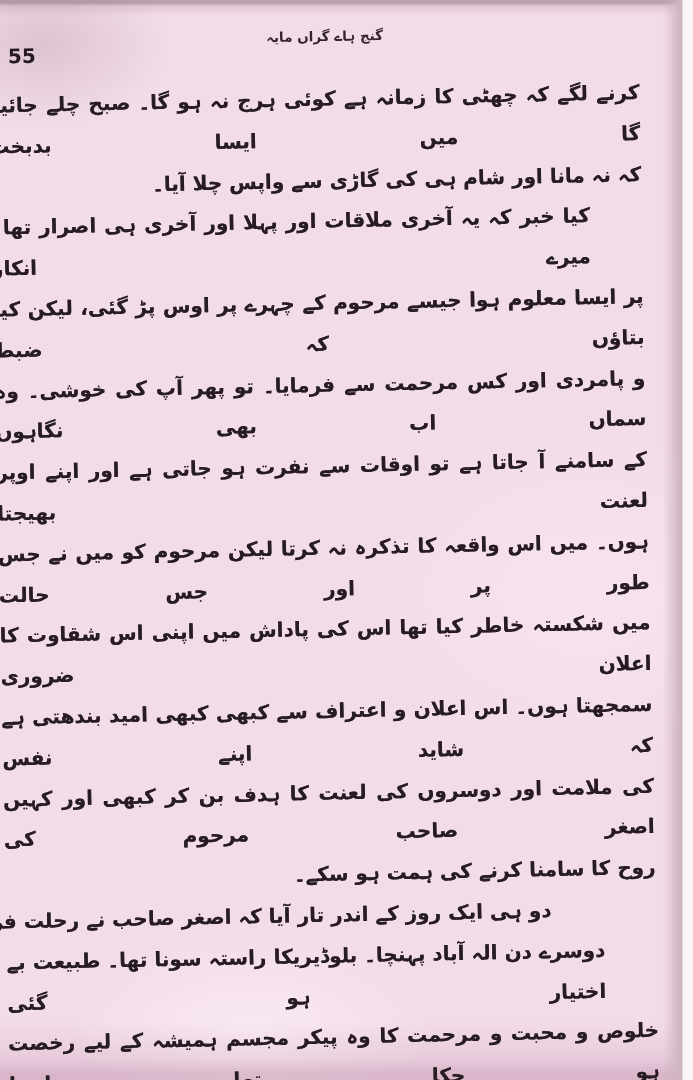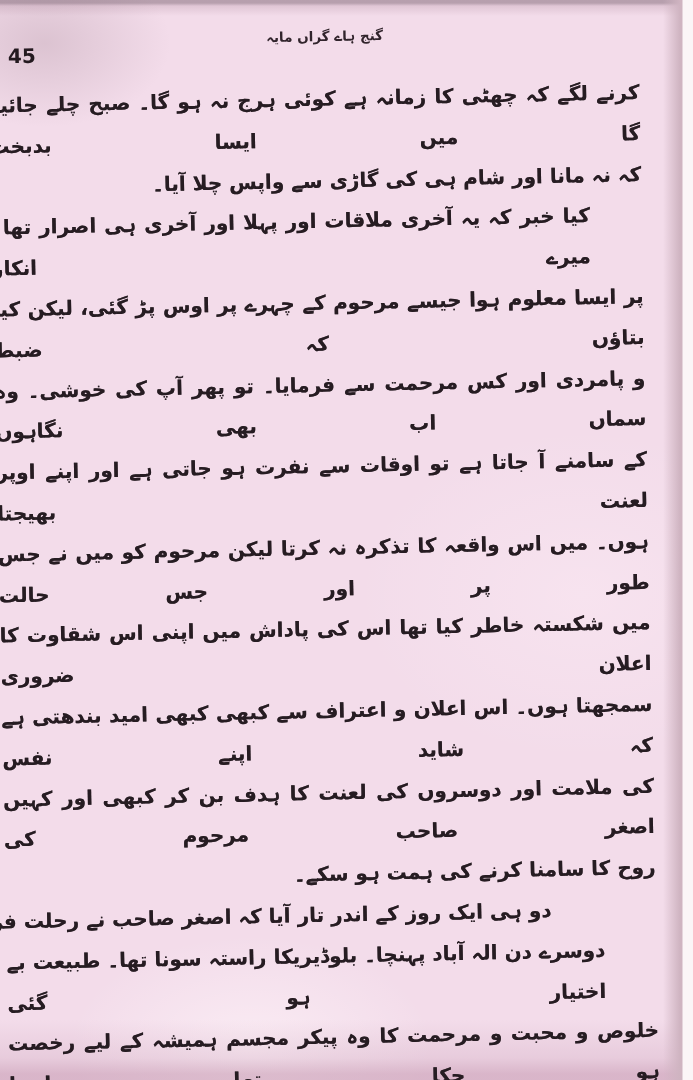--- a/index.html
+++ b/index.html
@@ -50,21 +50,21 @@
   }
   .line{white-space:nowrap;overflow:visible;}
   .line.j{white-space:normal;text-align:justify;text-align-last:justify;}
   .line.s{white-space:nowrap;text-align:start;}
 </style>
 </head>
 <body>
 
 <div class="scan">
   <div class="book-title">گنج ہاے گراں مایہ</div>
-  <div class="page-number">45</div>
+  <div class="page-number">55</div>
   <div class="body-text">
       <div class="line j">کرنے لگے کہ چھٹی کا زمانہ ہے کوئی ہرج نہ ہو گا۔ صبح چلے جائیے گا میں ایسا بدبخت</div>
       <div class="line s">کہ نہ مانا اور شام ہی کی گاڑی سے واپس چلا آیا۔</div>
       <div class="line j" style="padding-right: 52px;">کیا خبر کہ یہ آخری ملاقات اور پہلا اور آخری ہی اصرار تھا۔ میرے انکار</div>
       <div class="line j">پر ایسا معلوم ہوا جیسے مرحوم کے چہرے پر اوس پڑ گئی، لیکن کیا بتاؤں کہ ضبط</div>
       <div class="line j">و پامردی اور کس مرحمت سے فرمایا۔ تو پھر آپ کی خوشی۔ وہ سماں اب بھی نگاہوں</div>
       <div class="line j">کے سامنے آ جاتا ہے تو اوقات سے نفرت ہو جاتی ہے اور اپنے اوپر لعنت بھیجتا</div>
       <div class="line j">ہوں۔ میں اس واقعہ کا تذکرہ نہ کرتا لیکن مرحوم کو میں نے جس طور پر اور جس حالت</div>
       <div class="line j">میں شکستہ خاطر کیا تھا اس کی پاداش میں اپنی اس شقاوت کا اعلان ضروری</div>
       <div class="line j">سمجھتا ہوں۔ اس اعلان و اعتراف سے کبھی کبھی امید بندھتی ہے کہ شاید اپنے نفس</div>

